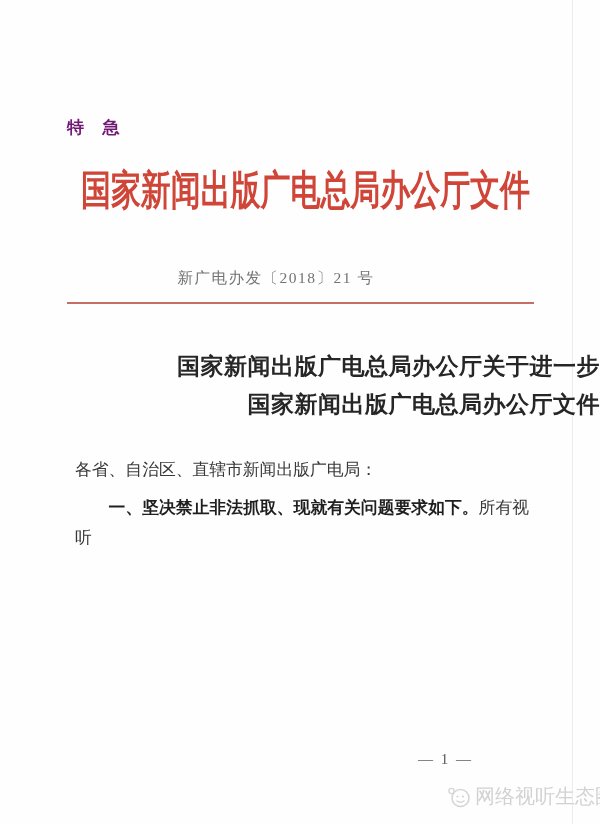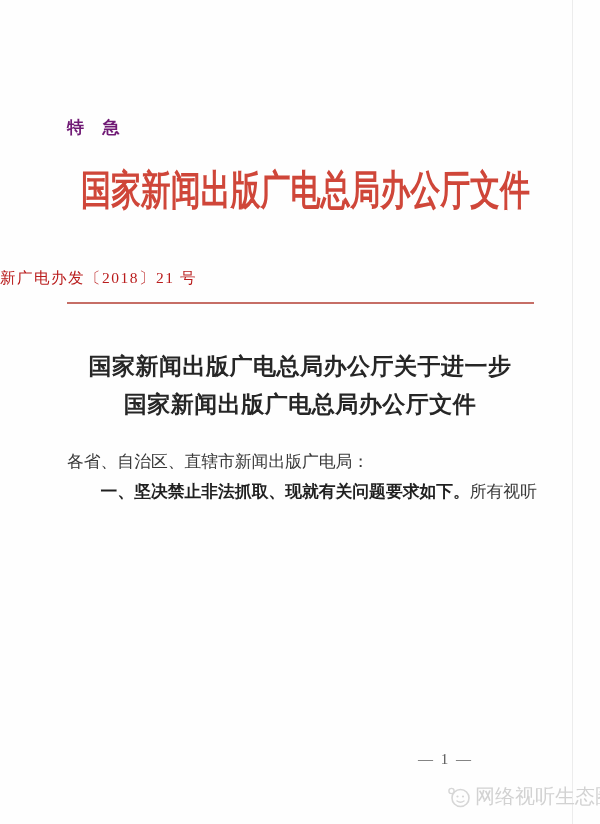--- a/index.html
+++ b/index.html
@@ -22,39 +22,39 @@
   }
   .letterhead{
     position:absolute;top:163px;left:0;width:600px;
     text-align:center;white-space:nowrap;
     font-size:41px;font-weight:bold;color:#cf4639;
     transform:scaleX(0.73);transform-origin:center;
     font-family:"Liberation Serif", serif;
   }
   .doc-number{
     position:absolute;top:268px;left:0;width:552px;
-    text-align:left;
-    font-size:15.5px;color:#b91c1c;letter-spacing:1.5px;
+    text-align:center;
+    font-size:15.5px;color:#737373;letter-spacing:1.5px;
   }
   .red-divider{
     position:absolute;top:302px;left:67px;width:467px;height:2px;
     background:#c66e66;
   }
   .doc-title{
     position:absolute;top:348px;left:0;width:600px;
-    text-align:center;
+    text-align:right;
     font-size:23px;font-weight:bold;color:#262626;
     line-height:38px;letter-spacing:0.5px;
   }
   .body-text{
     position:absolute;top:447px;left:67px;width:470px;
     font-size:16.8px;line-height:30px;color:#383838;
     text-align:justify;text-justify:inter-ideograph;
   }
-  .body-text p{margin:0;}
+  .body-text p{margin:8px;}
   .body-text .indent{text-indent:2em;}
   .body-text strong{color:#1f1f1f;}
   .page-number{
     position:absolute;top:751px;left:418px;width:90px;
     font-size:15px;color:#5a5a5a;letter-spacing:2px;white-space:nowrap;
   }
   .watermark{
     position:absolute;top:783px;left:446px;
     display:flex;align-items:center;gap:3px;
     color:#d2d2d2;font-size:20px;white-space:nowrap;

